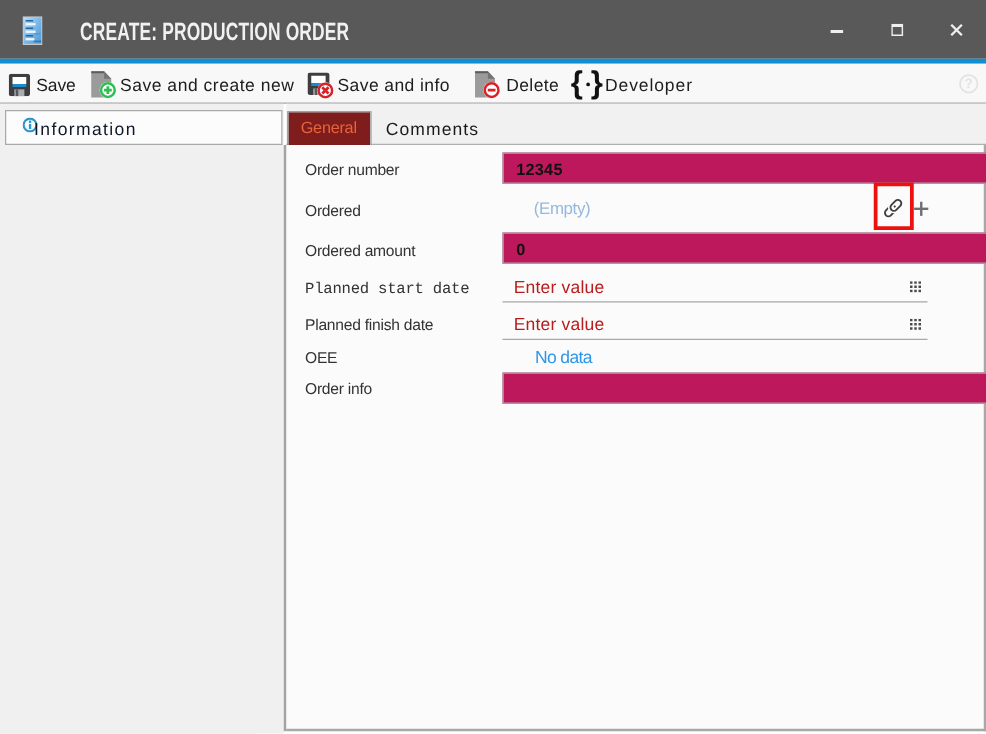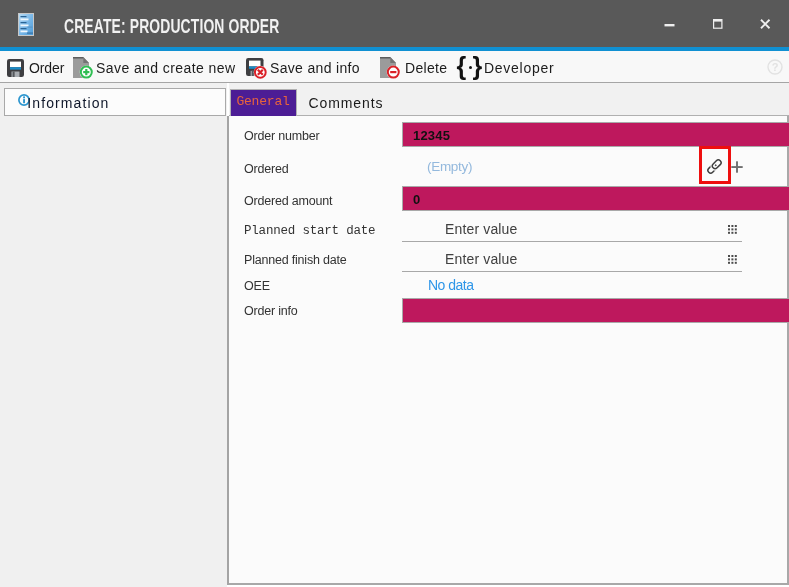--- a/index.html
+++ b/index.html
@@ -21,33 +21,33 @@
 #leftpanel { left:0; top:83px; width:227px; height:504px; background:#f0f0f0; }
 #infobox { left:4px; top:87.5px; width:222px; height:28px; background:#fcfcfc; border:1px solid #a9a9a9; }
 #infotext { left:27.3px; top:94.6px; font-size:14px; letter-spacing:1.1px; color:#0f172a; }
 
 
 #strip { left:229px; top:83px; width:560px; height:33.4px; background:#f1f1f1; border-bottom:1.4px solid #b0b0b0; }
 #content { left:229px; top:116.4px; width:560px; height:468.6px; background:#fbfbfb; border-right:2.5px solid #a8a8a8; border-bottom:2.5px solid #a8a8a8; }
 #separator { left:226.5px; top:115.5px; width:2.5px; height:469px; background:#a4a4a4; }
 
 
-#tab-general { left:229.5px; top:89px; width:67px; height:27.4px; background:#4c1d95;
-  border:1px solid #b2b2b2; border-bottom:none; text-align:center;font-family:Liberation Mono, monospace; }
+#tab-general { left:229.5px; top:89px; width:67px; height:27.4px; background:#7f1d1d;
+  border:1px solid #b2b2b2; border-bottom:none; text-align:center; }
 #tab-general span { color:#e8643c; font-size:13px; letter-spacing:-0.2px; line-height:24.5px; }
 #tab-comments { left:308.5px; top:94.6px; font-size:14px; letter-spacing:0.9px; color:#1a1a1a; }
 
 
 .lbl { position:absolute; left:244px; font-size:12.5px; letter-spacing:-0.2px; color:#333333; white-space:nowrap; }
 
 
 .inp { position:absolute; left:402px; width:410px; height:24.6px; background:#be185d; border:1px solid #a9a9a9; }
 .inp b { font-size:13px; letter-spacing:0.2px; color:#111; position:absolute; left:10px; top:5px; }
 .underline { position:absolute; left:402px; width:340px; height:1.3px; background:#a8a8a8; }
-.placeholder { position:absolute; left:411px; font-size:14px; letter-spacing:0.15px; color:#404040;margin-left:34px; }
+.placeholder { position:absolute; left:411px; font-size:14px; letter-spacing:0.15px; color:#b91c1c; }
 
 .bluetext { position:absolute; color:#2e96e8; font-size:14px; letter-spacing:-0.5px; }
 .emptytext { position:absolute; color:#94b9dd; font-size:13.5px; letter-spacing:-0.3px; }
 
 
 #redrect { left:699px; top:145.5px; width:31.5px; height:38.5px; border:3.1px solid #ee0f0f; background:transparent; z-index:5; }
 </style>
 </head>
 <body>
 
@@ -89,21 +89,21 @@
 
 <div class="abs" id="toolbar"></div>
 
 <svg class="abs" style="left:7px; top:58.5px;" width="17" height="18" viewBox="0 0 17 18">
   <rect x="0" y="0" width="17" height="18" rx="2.2" fill="#3e3e41"></rect>
   <rect x="3" y="2.6" width="11" height="5.6" fill="#ffffff"></rect>
   <rect x="3" y="8.2" width="11" height="2.4" fill="#1b8cc9"></rect>
   <rect x="4.5" y="12.5" width="8" height="5.5" fill="#a9adb2"></rect>
   <rect x="5.6" y="12.5" width="2" height="5.5" fill="#55585c"></rect>
 </svg>
-<div class="tbtext" style="left:29px; letter-spacing:-0.1px;">Order</div>
+<div class="tbtext" style="left:29px; letter-spacing:-0.1px;">Save</div>
 
 <svg class="abs" style="left:72px; top:55.5px;" width="22" height="24" viewBox="0 0 22 24">
   <path d="M1 1 h10.3 l5.7 5.9 v15.1 h-16 z" fill="#9b9b9b"></path>
   <path d="M1 1 h10.3 l0.2 1.5 h-10.5 z" fill="#5d5d5d"></path>
   <path d="M11.3 1 l5.7 5.9 h-5.7 z" fill="#747474"></path>
   <circle cx="14.3" cy="16.1" r="6.6" fill="#ffffff"></circle>
   <circle cx="14.3" cy="16.1" r="5.5" fill="none" stroke="#2fbe52" stroke-width="2"></circle>
   <rect x="11.2" y="15" width="6.2" height="2.2" fill="#2fbe52"></rect>
   <rect x="13.2" y="13" width="2.2" height="6.2" fill="#2fbe52"></rect>
 </svg>

